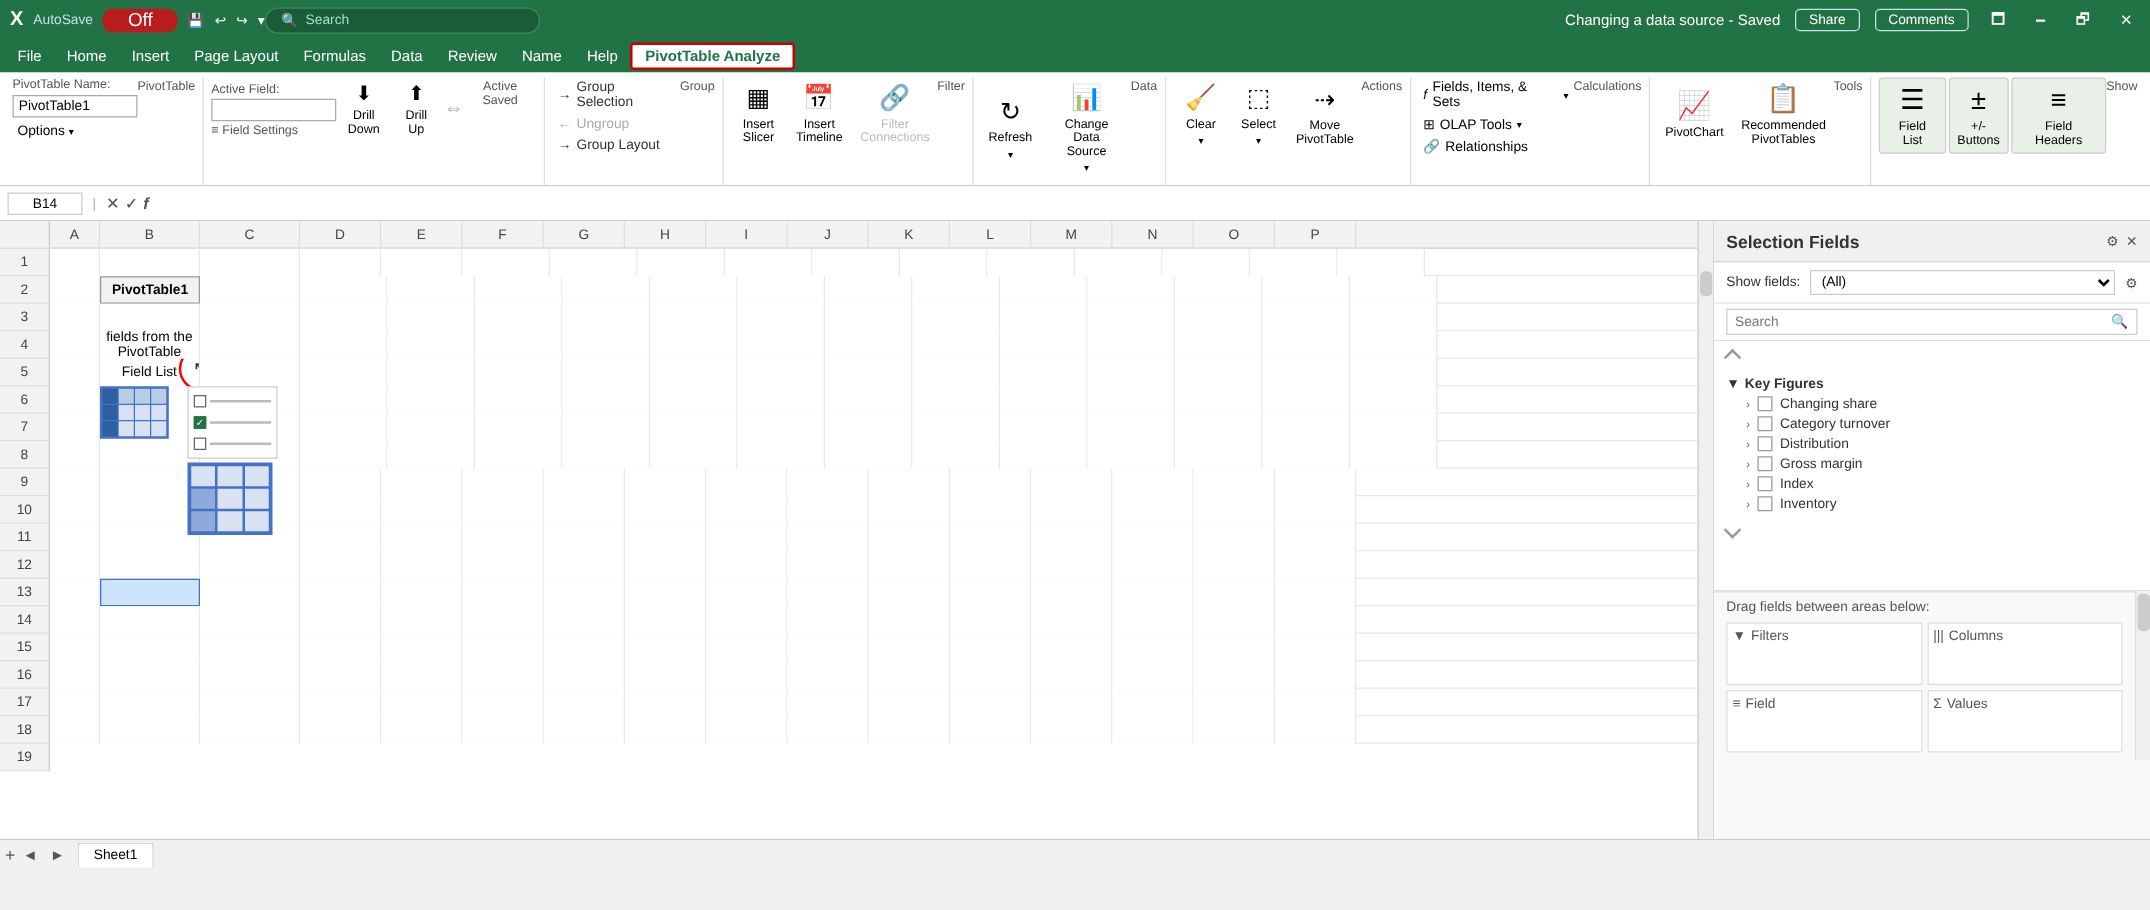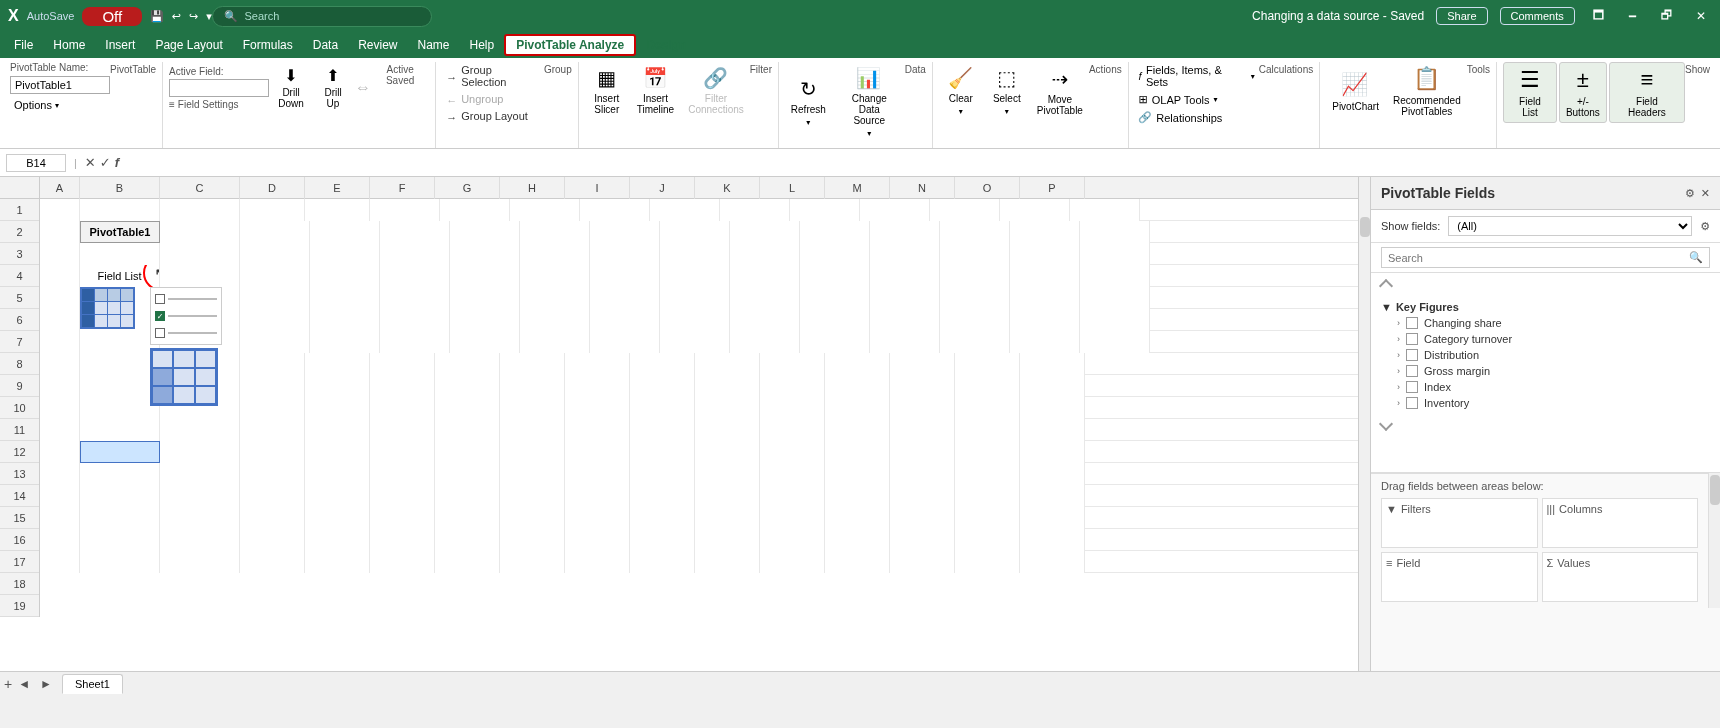--- a/index.html
+++ b/index.html
@@ -765,20 +765,38 @@
           <div class="cell" style="width:65px;"></div>
           <div class="cell" style="width:65px;"></div>
           <div class="cell" style="width:65px;"></div>
           <div class="cell" style="width:65px;"></div>
           <div class="cell" style="width:65px;"></div>
           <div class="cell" style="width:65px;"></div>
           <div class="cell" style="width:65px;"></div>
         </div>
 
 
+        <div class="grid-row">
+          <div class="cell" style="width:40px; min-width:40px;"></div>
+          <div class="cell" style="width:80px; min-width:80px; font-size:11px; text-align:center; justify-content:center;">fields from the PivotTable</div>
+          <div class="cell" style="width:80px; min-width:80px;"></div>
+          <div class="cell" style="width:65px;"></div>
+          <div class="cell" style="width:65px;"></div>
+          <div class="cell" style="width:65px;"></div>
+          <div class="cell" style="width:65px;"></div>
+          <div class="cell" style="width:65px;"></div>
+          <div class="cell" style="width:65px;"></div>
+          <div class="cell" style="width:65px;"></div>
+          <div class="cell" style="width:65px;"></div>
+          <div class="cell" style="width:65px;"></div>
+          <div class="cell" style="width:65px;"></div>
+          <div class="cell" style="width:65px;"></div>
+          <div class="cell" style="width:65px;"></div>
+          <div class="cell" style="width:65px;"></div>
+        </div>
 
         <div class="grid-row">
           <div class="cell" style="width:40px; min-width:40px;"></div>
           <div class="cell" style="width:80px; min-width:80px; font-size:11px; text-align:center; justify-content:center; position:relative;">Field List
             
             <span style="position:absolute; right:-20px; top:-10px; width:36px; height:36px; border:2px solid red; border-radius:50%; display:flex; align-items:center; justify-content:center; font-size:16px; color:#333; background:rgba(255,255,255,0.8); z-index:5;">↖</span>
           </div>
           <div class="cell" style="width:80px; min-width:80px;"></div>
           <div class="cell" style="width:65px;"></div>
           <div class="cell" style="width:65px;"></div>
@@ -1085,21 +1103,21 @@
       </div>
     </div>
 
     <div style="position:absolute; right:0; top:0; bottom:0; width:12px; background:#f0f0f0; border-left:1px solid #ccc;">
       <div style="width:10px; height:20px; background:#ccc; border-radius:4px; margin:2px auto; margin-top: 40px;"></div>
     </div>
   </div>
 
   <div id="pivot-sidebar">
     <div id="pivot-sidebar-header">
-      <span id="pivot-sidebar-title">PivotTable Fields</span>
+      <span id="pivot-sidebar-title">Selection Fields</span>
       <div class="sidebar-header-icons">
         <span>⚙</span>
         <span>✕</span>
       </div>
     </div>
 
     <div id="pivot-show-fields">
       <span class="show-fields-label">Show fields:</span>
       <select class="show-fields-select">
         <option>(All)</option>

